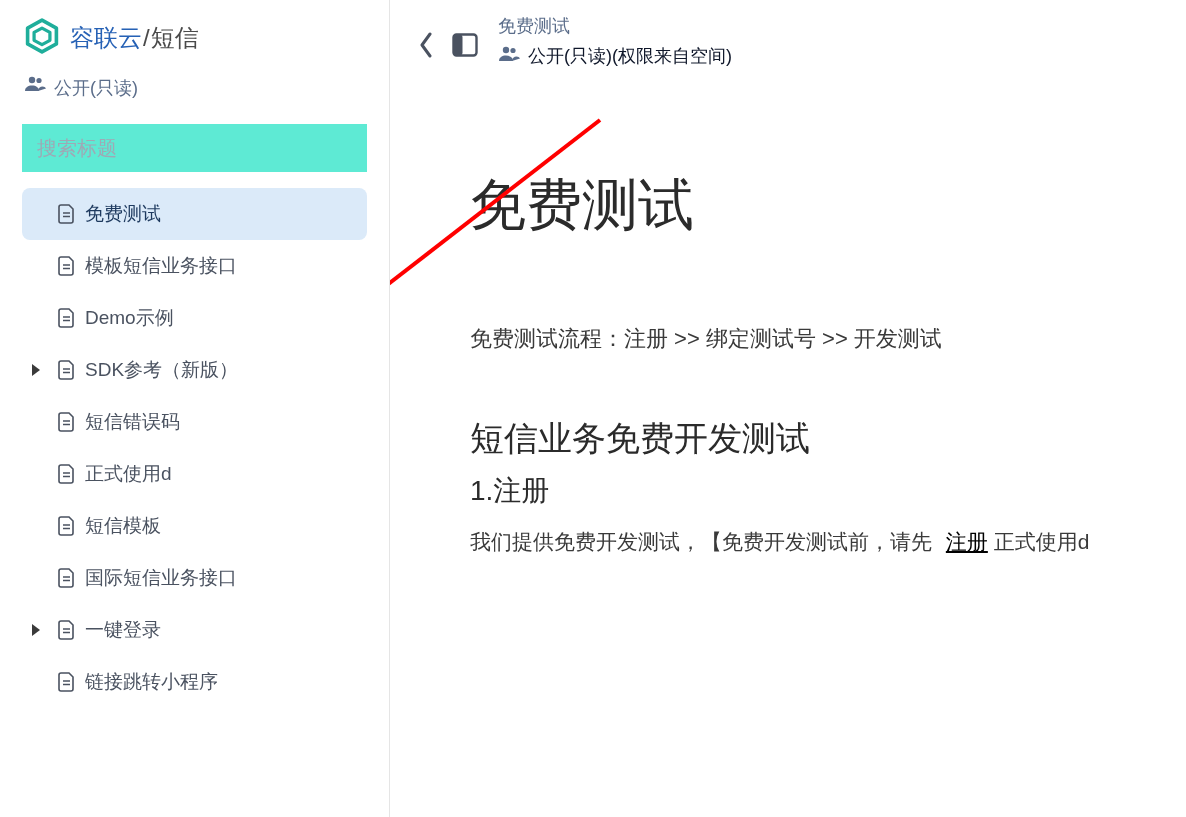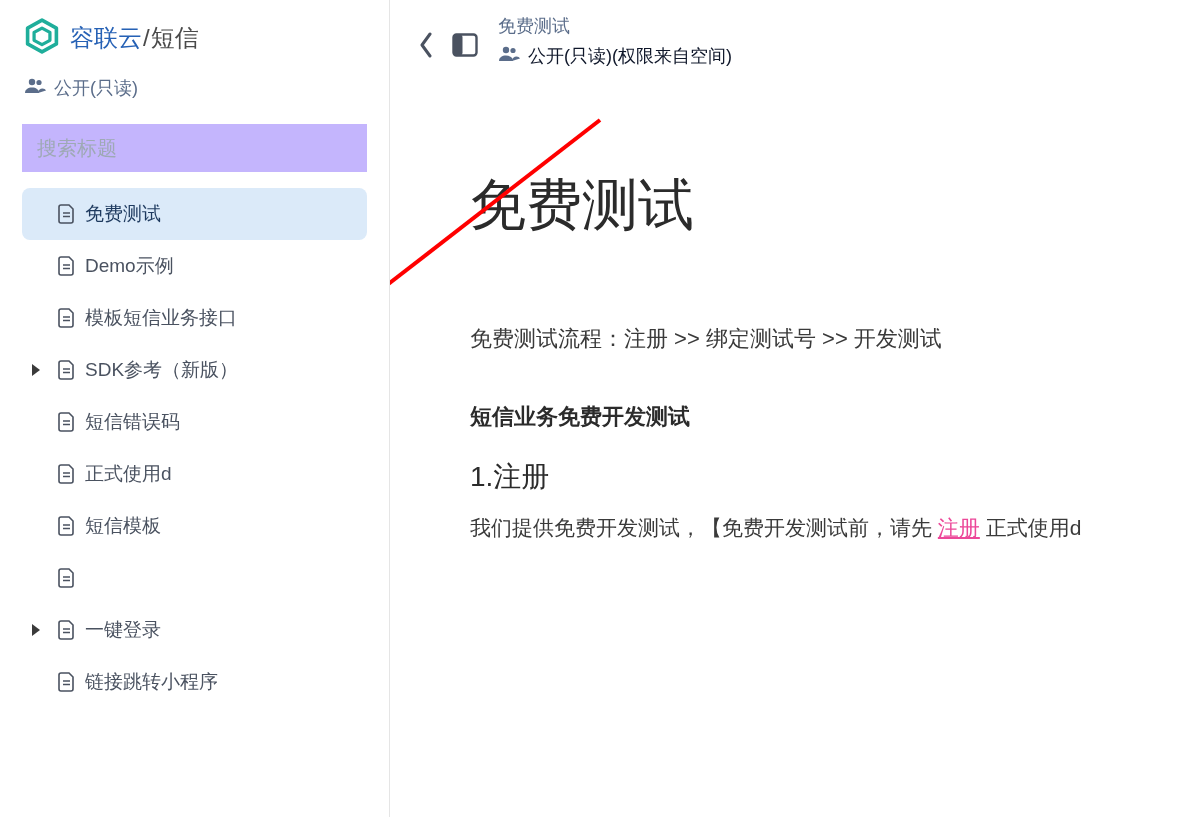--- a/index.html
+++ b/index.html
@@ -37,31 +37,30 @@
       align-items: baseline;
       font-size: 24px;
       font-weight: 400;
       justify-content: center;
     }
     .brand-primary { color: #2661b5; }
     .brand-sep { color: #4a4a4a; margin: 0 1px; }
     .brand-secondary { color: #4a4a4a; }
     .permission-row {
       display: flex;
-      align-items: center;
       gap: 8px;
       color: #5b6d8a;
       font-size: 18px;
       margin-bottom: 24px;
       padding-left: 2px;
     }
     .search-box {
       width: 100%;
       height: 48px;
-      background: #c4b5fd;
+      background: #5eead4;
       border: none;
       border-radius: 0;
       padding: 0 15px;
       font-size: 20px;
       color: #333;
       margin-bottom: 16px;
     }
     .search-box::placeholder { color: #9ea9b5; }
     .nav-list { list-style: none; }
     .nav-item {
@@ -146,43 +145,44 @@
     .page-title {
       font-size: 56px;
       font-weight: 500;
       color: #2b2b2b;
       margin-top: 80px;
       margin-bottom: 80px;
     }
     .flow-line {
       font-size: 22px;
       color: #3a3a3a;
-      margin-bottom: 48px;
+      margin-bottom: 62px;
     }
     .h2 {
-      font-size: 22px;
-      font-weight: 700;
+      font-size: 34px;
+      font-weight: 400;
       color: #2b2b2b;
-      margin-bottom: 26px;
+      margin-bottom: 10px;
     }
     .h3 {
       font-size: 28px;
       font-weight: 400;
       color: #2b2b2b;
       margin-bottom: 18px;
     }
     .para {
       font-size: 21px;
       color: #3a3a3a;
       white-space: nowrap;
     }
     .link {
-      color: #ec4899;
+      color: #000000;
       text-decoration: underline;
       cursor: pointer;
+      margin-left: 8px;
     }
     .block { margin-bottom: 90px; }
     .arrow-svg {
       position: absolute;
       left: -130px;
       top: 110px;
       pointer-events: none;
     }
     .people-icon { color: #5b6d8a; }
   </style>
@@ -230,33 +230,33 @@
         <span>免费测试</span>
       </li>
       <li class="nav-item">
         <span style="color: rgb(74, 82, 96); display: flex;">
           <svg class="doc-icon" viewBox="0 0 17 20">
             <path d="M3 1h8l4 4v12a2 2 0 0 1-2 2H3a2 2 0 0 1-2-2V3a2 2 0 0 1 2-2z" fill="none" stroke="currentColor" stroke-width="1.6"></path>
             <line x1="5" y1="9" x2="12" y2="9" stroke="currentColor" stroke-width="1.5"></line>
             <line x1="5" y1="12.5" x2="12" y2="12.5" stroke="currentColor" stroke-width="1.5"></line>
           </svg>
         </span>
+        <span>模板短信业务接口</span>
+      </li>
+      <li class="nav-item">
+        <span style="color: rgb(74, 82, 96); display: flex;">
+          <svg class="doc-icon" viewBox="0 0 17 20">
+            <path d="M3 1h8l4 4v12a2 2 0 0 1-2 2H3a2 2 0 0 1-2-2V3a2 2 0 0 1 2-2z" fill="none" stroke="currentColor" stroke-width="1.6"></path>
+            <line x1="5" y1="9" x2="12" y2="9" stroke="currentColor" stroke-width="1.5"></line>
+            <line x1="5" y1="12.5" x2="12" y2="12.5" stroke="currentColor" stroke-width="1.5"></line>
+          </svg>
+        </span>
         <span>Demo示例</span>
       </li>
       <li class="nav-item">
-        <span style="color: rgb(74, 82, 96); display: flex;">
-          <svg class="doc-icon" viewBox="0 0 17 20">
-            <path d="M3 1h8l4 4v12a2 2 0 0 1-2 2H3a2 2 0 0 1-2-2V3a2 2 0 0 1 2-2z" fill="none" stroke="currentColor" stroke-width="1.6"></path>
-            <line x1="5" y1="9" x2="12" y2="9" stroke="currentColor" stroke-width="1.5"></line>
-            <line x1="5" y1="12.5" x2="12" y2="12.5" stroke="currentColor" stroke-width="1.5"></line>
-          </svg>
-        </span>
-        <span>模板短信业务接口</span>
-      </li>
-      <li class="nav-item">
         <span class="caret"></span>
         <span style="color: rgb(74, 82, 96); display: flex;">
           <svg class="doc-icon" viewBox="0 0 17 20">
             <path d="M3 1h8l4 4v12a2 2 0 0 1-2 2H3a2 2 0 0 1-2-2V3a2 2 0 0 1 2-2z" fill="none" stroke="currentColor" stroke-width="1.6"></path>
             <line x1="5" y1="9" x2="12" y2="9" stroke="currentColor" stroke-width="1.5"></line>
             <line x1="5" y1="12.5" x2="12" y2="12.5" stroke="currentColor" stroke-width="1.5"></line>
           </svg>
         </span>
         <span>SDK参考（新版）</span>
       </li>
@@ -291,20 +291,21 @@
         <span>短信模板</span>
       </li>
       <li class="nav-item">
         <span style="color: rgb(74, 82, 96); display: flex;">
           <svg class="doc-icon" viewBox="0 0 17 20">
             <path d="M3 1h8l4 4v12a2 2 0 0 1-2 2H3a2 2 0 0 1-2-2V3a2 2 0 0 1 2-2z" fill="none" stroke="currentColor" stroke-width="1.6"></path>
             <line x1="5" y1="9" x2="12" y2="9" stroke="currentColor" stroke-width="1.5"></line>
             <line x1="5" y1="12.5" x2="12" y2="12.5" stroke="currentColor" stroke-width="1.5"></line>
           </svg>
         </span>
+        <span>国际短信业务接口</span>
       </li>
       <li class="nav-item">
         <span class="caret"></span>
         <span style="color: rgb(74, 82, 96); display: flex;">
           <svg class="doc-icon" viewBox="0 0 17 20">
             <path d="M3 1h8l4 4v12a2 2 0 0 1-2 2H3a2 2 0 0 1-2-2V3a2 2 0 0 1 2-2z" fill="none" stroke="currentColor" stroke-width="1.6"></path>
             <line x1="5" y1="9" x2="12" y2="9" stroke="currentColor" stroke-width="1.5"></line>
             <line x1="5" y1="12.5" x2="12" y2="12.5" stroke="currentColor" stroke-width="1.5"></line>
           </svg>
         </span>

